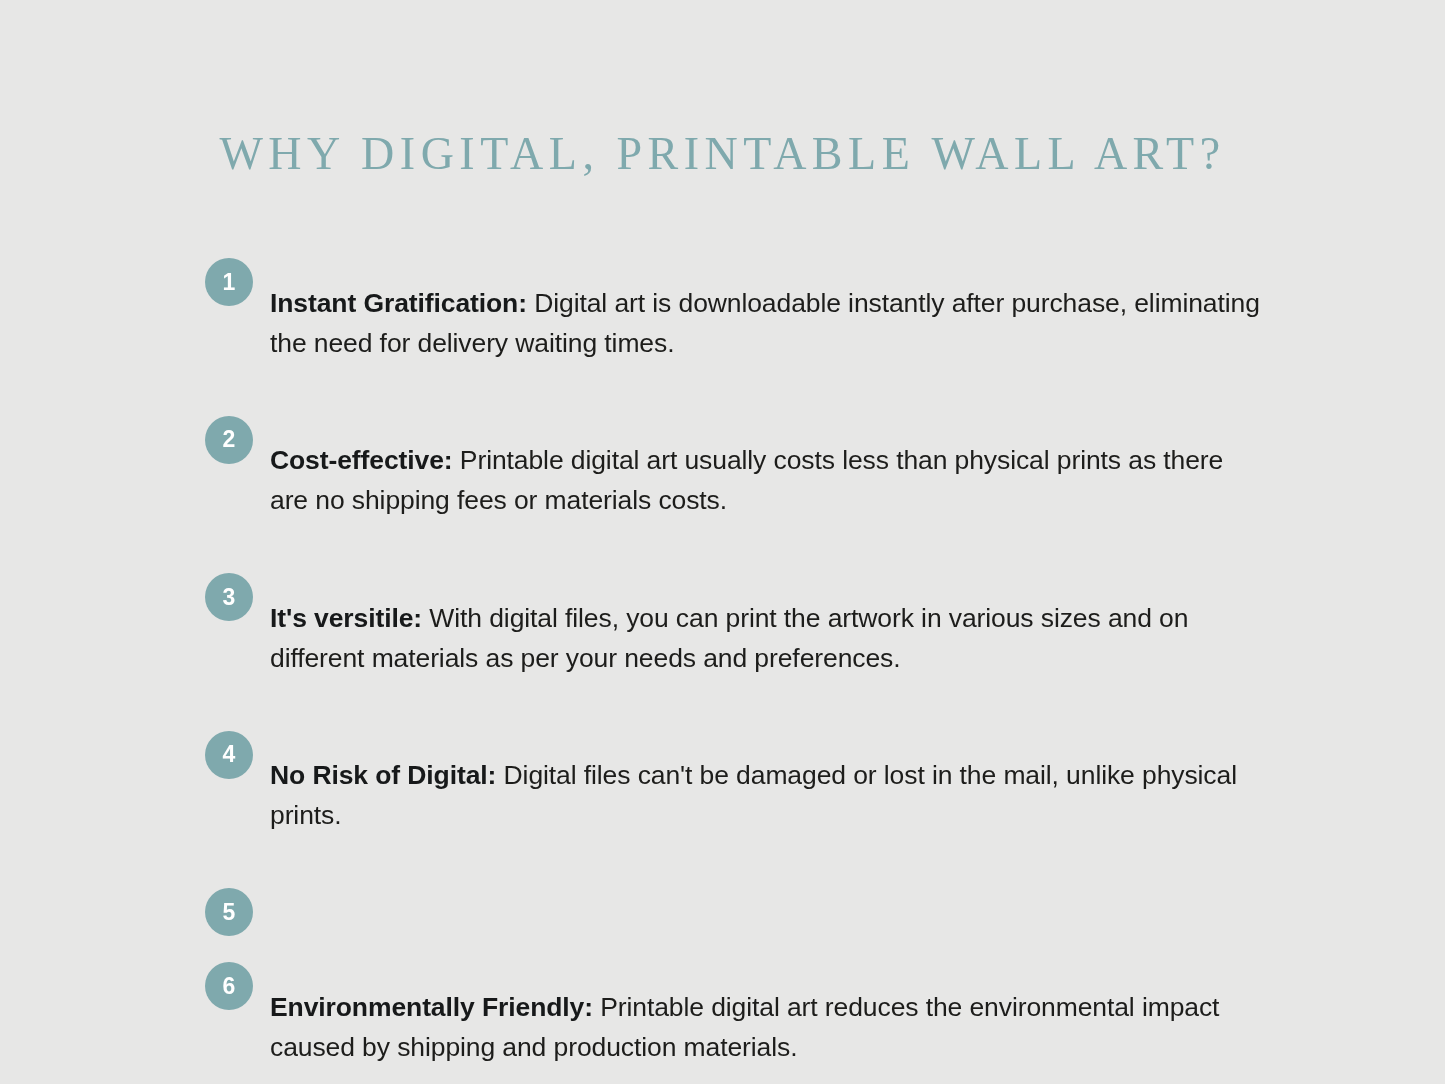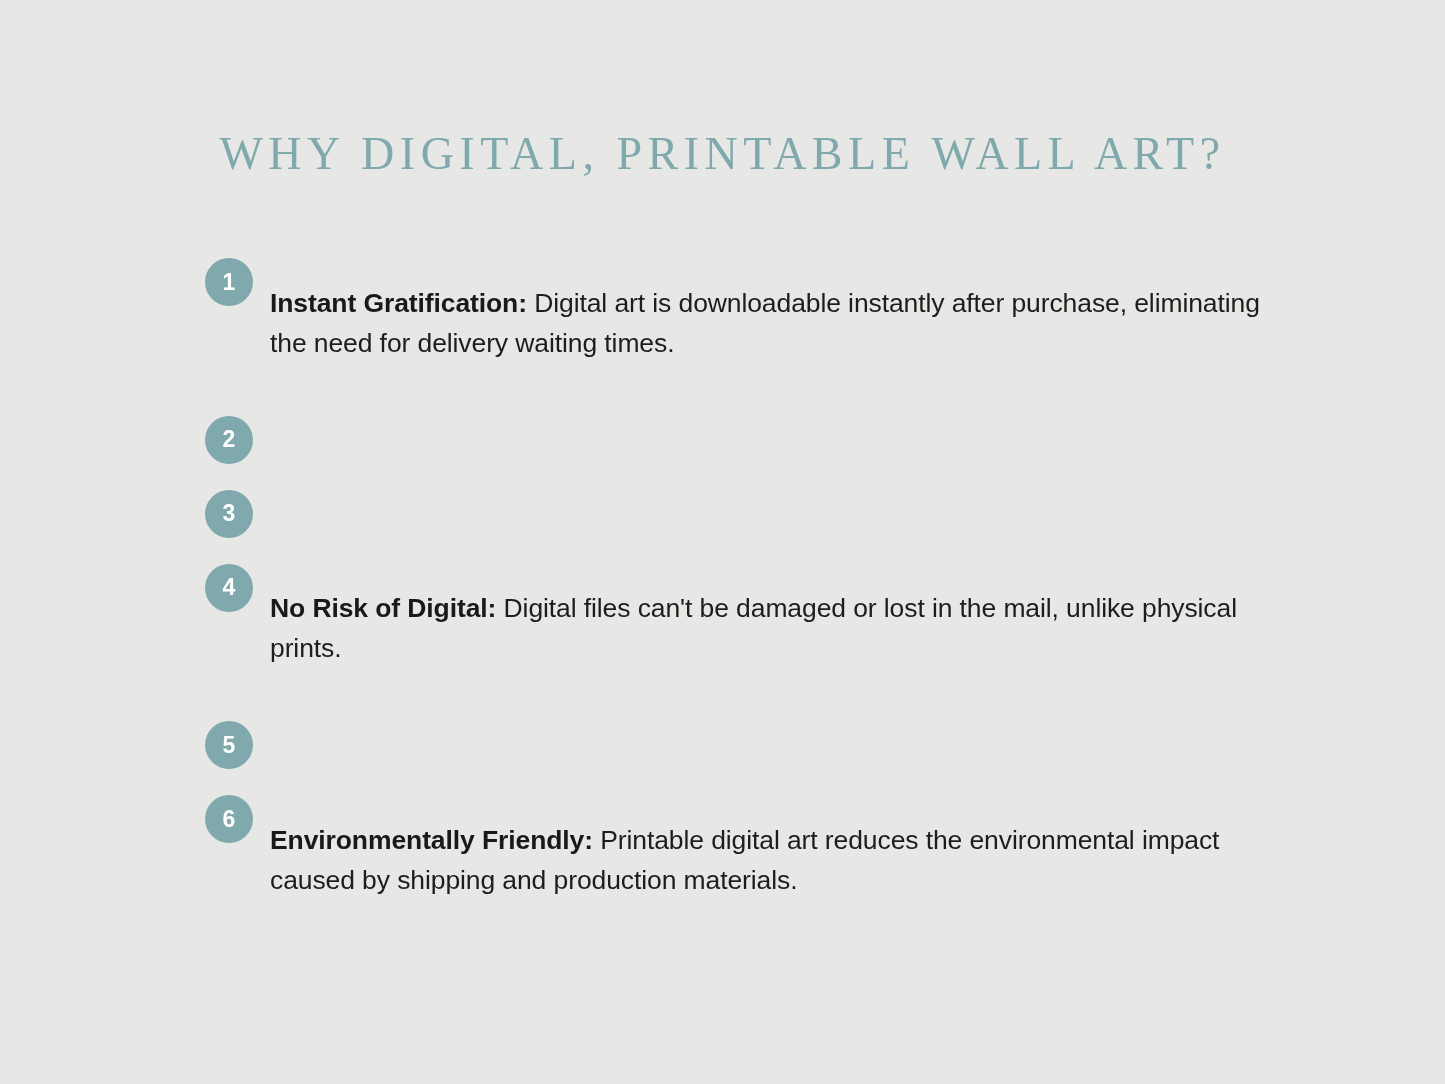--- a/index.html
+++ b/index.html
@@ -83,24 +83,26 @@
 
   <ul class="list">
 
     <li class="item">
       <span class="badge">1</span>
       <p class="text"><b>Instant Gratification:</b><span> Digital art is downloadable instantly after purchase, eliminating the need for delivery waiting times.</span></p>
     </li>
 
     <li class="item">
       <span class="badge">2</span>
+      <p class="text"><b>Cost-effective:</b><span> Printable digital art usually costs less than physical prints as there are no shipping fees or materials costs.</span></p>
     </li>
 
     <li class="item">
       <span class="badge">3</span>
+      <p class="text"><b>It's versitile:</b><span> With digital files, you can print the artwork in various sizes and on different materials as per your needs and preferences.</span></p>
     </li>
 
     <li class="item">
       <span class="badge">4</span>
       <p class="text"><b>No Risk of Digital:</b><span> Digital files can't be damaged or lost in the mail, unlike physical prints.</span></p>
     </li>
 
     <li class="item">
       <span class="badge">5</span>
     </li>

